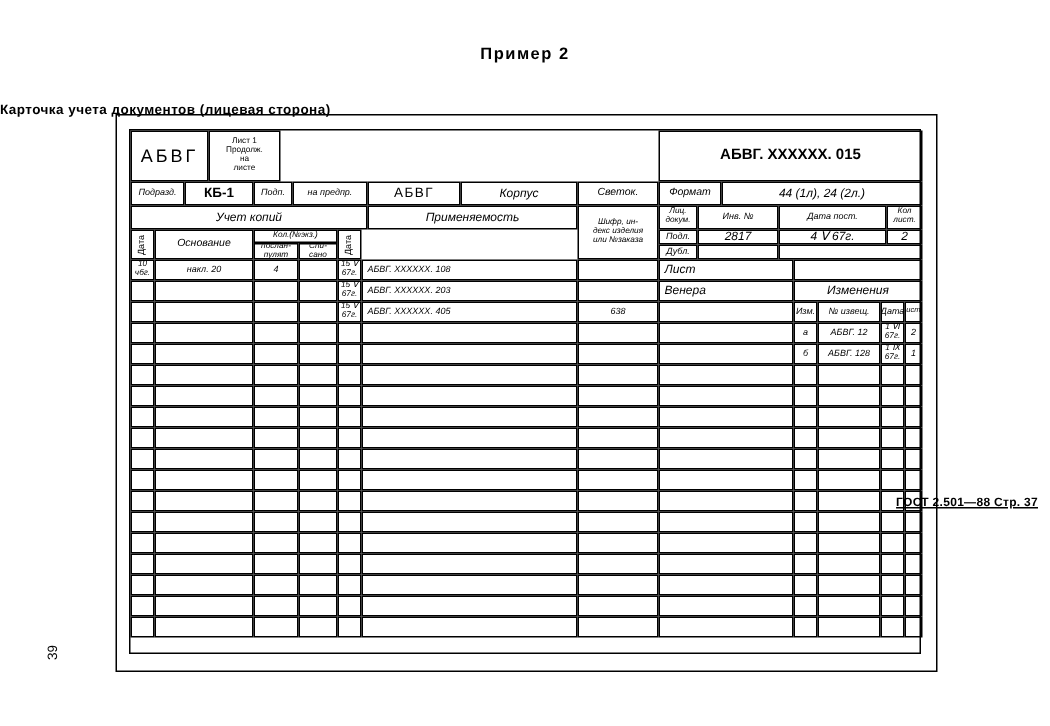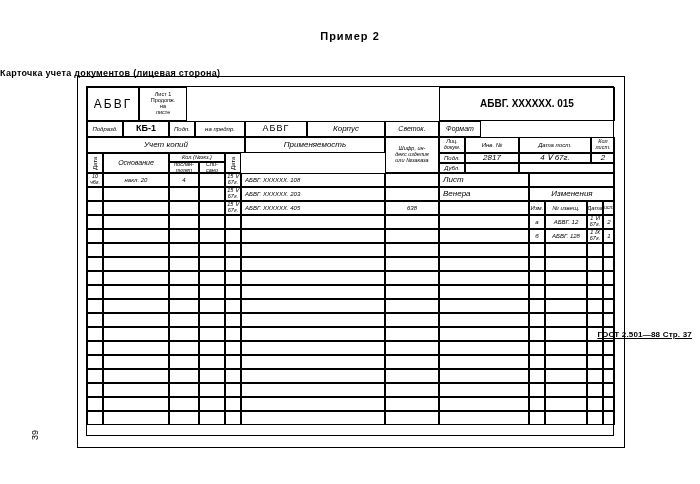--- a/index.html
+++ b/index.html
@@ -61,20 +61,21 @@
     <div class="cell b mid bold" style="left:352px;top:0;width:176px;height:34px;">АБВГ. ХХХХХХ. 015</div>
 
     <div class="cell b sm ital" style="left:0;top:34px;width:36px;height:16px;">Подразд.</div>
     <div class="cell b bold" style="left:36px;top:34px;width:46px;height:16px;font-size:9px;">КБ-1</div>
     <div class="cell b sm ital" style="left:82px;top:34px;width:26px;height:16px;">Подп.</div>
     <div class="cell b sm ital" style="left:108px;top:34px;width:50px;height:16px;">на предпр.</div>
     <div class="cell b" style="left:158px;top:34px;width:62px;height:16px;font-size:9px;letter-spacing:1px;">АБВГ</div>
     <div class="cell b ital" style="left:220px;top:34px;width:78px;height:16px;font-size:8px;">Корпус</div>
     <div class="cell b ital" style="left:298px;top:34px;width:54px;height:16px;font-size:7px;">Светок.</div>
     <div class="cell b ital" style="left:352px;top:34px;width:42px;height:16px;font-size:7px;">Формат</div>
+    <div class="cell b ital" style="left:394px;top:34px;width:134px;height:16px;font-size:8px;">44 (1л),  24 (2л.)</div>
 
     <div class="cell b ital" style="left:0;top:50px;width:158px;height:16px;font-size:8px;">Учет копий</div>
     <div class="cell b ital" style="left:158px;top:50px;width:140px;height:16px;font-size:8px;">Применяемость</div>
 
     <div class="cell b xs ital" style="left:298px;top:50px;width:54px;height:36px;white-space:pre-line;">Шифр, ин-
 декс изделия
 или №заказа</div>
 
     <div class="cell b xs ital" style="left:352px;top:50px;width:26px;height:16px;white-space:pre-line;">Лиц.
 докум.</div>

